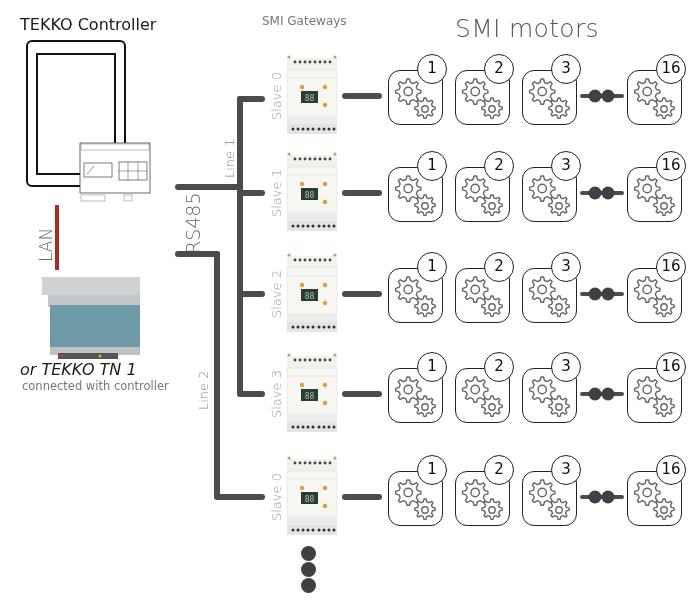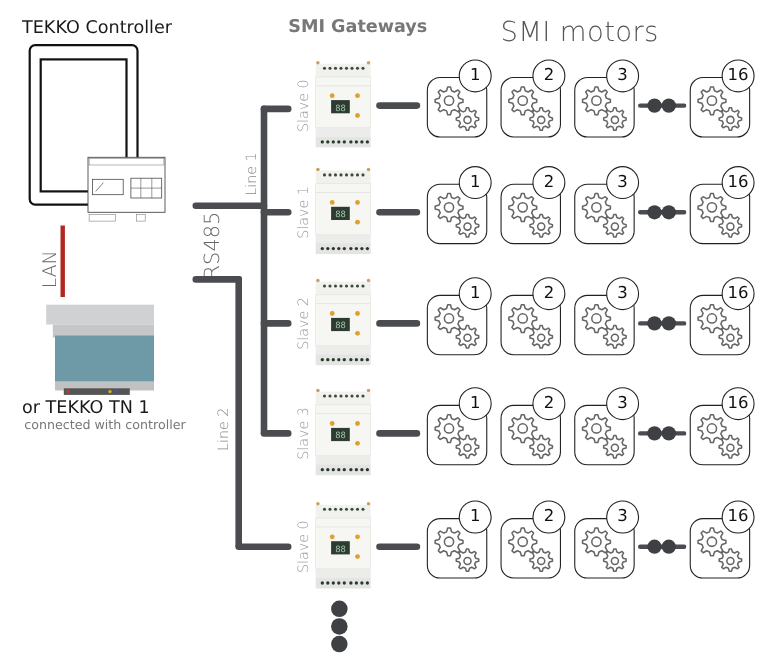--- a/index.html
+++ b/index.html
@@ -1,21 +1,21 @@
 <!DOCTYPE html>
 <html><head>
 <meta charset="utf-8">
 <style>
   html, body { margin:0; padding:0; background:#ffffff; }
   body { width:700px; height:600px; position:relative; overflow:hidden; font-family:"DejaVu Sans", sans-serif; }
   .abs { position:absolute; }
   .title-ctrl { left:20px; top:15px; font-size:16px; color:#1a1a1a; font-family:"DejaVu Sans", sans-serif; }
-  .title-gw { left:262px; top:14px; font-size:16px; color:#777; font-weight:700; }
+  .title-gw { left:262px; top:14px; font-size:12px; color:#777; font-weight:400; }
   .title-motors { left:455px; top:14px; font-size:25px; color:#555; font-weight:300; letter-spacing:0.3px; }
-  .tn1 { left:20px; top:360px; font-size:16px; color:#1a1a1a; }
+  .tn1 { left:20px; top:360px; font-size:16px; color:#1a1a1a;font-style:italic; }
   .tn1-sub { left:22px; top:379px; font-size:11.5px; color:#777; }
   .vlabel { transform-origin:left top; transform:rotate(-90deg); white-space:nowrap; color:#888; font-weight:300; }
   .lbl-lan { left:36px; top:262px; font-size:17px; color:#666; }
   .lbl-rs485 { left:182px; top:254px; font-size:19px; color:#666; }
   .lbl-line1 { left:222px; top:178px; font-size:13px; }
   .lbl-line2 { left:196px; top:410px; font-size:13px; }
   .lbl-slave { font-size:13px; color:#999; }
   .bar { position:absolute; background:#4a4c50; border-radius:3px; }
   .motor { position:absolute; width:55px; height:55px; border:1.5px solid #222; border-radius:12px; background:#fff; box-sizing:border-box; }
   .num { position:absolute; width:30px; height:30px; border:1.5px solid #222; border-radius:50%; background:#fff; box-sizing:border-box; font-size:15px; color:#111; text-align:center; line-height:27px; }

